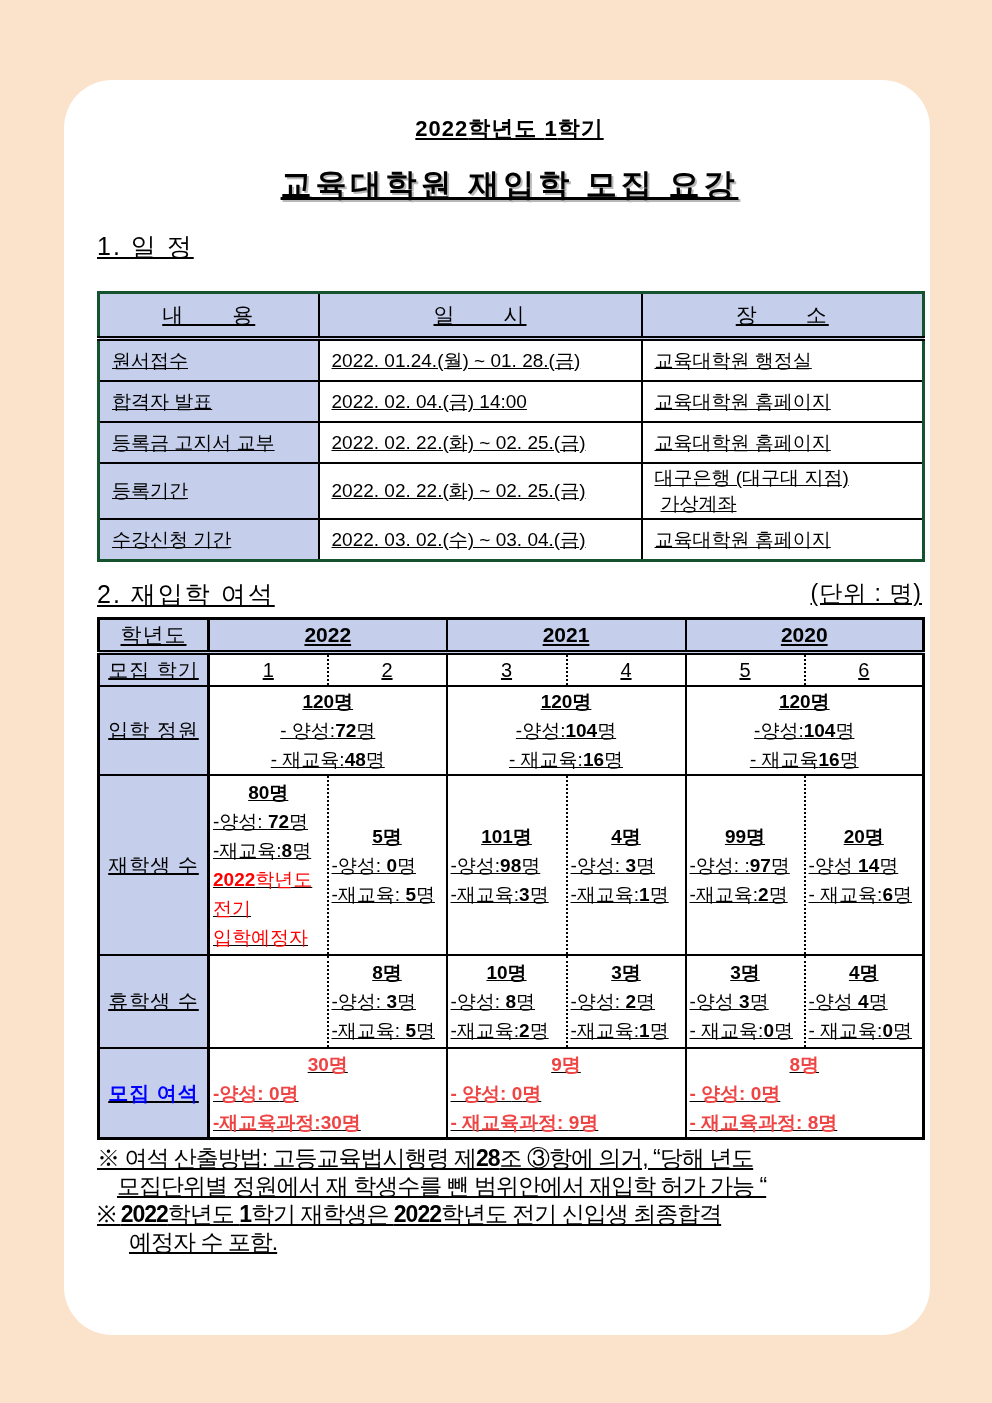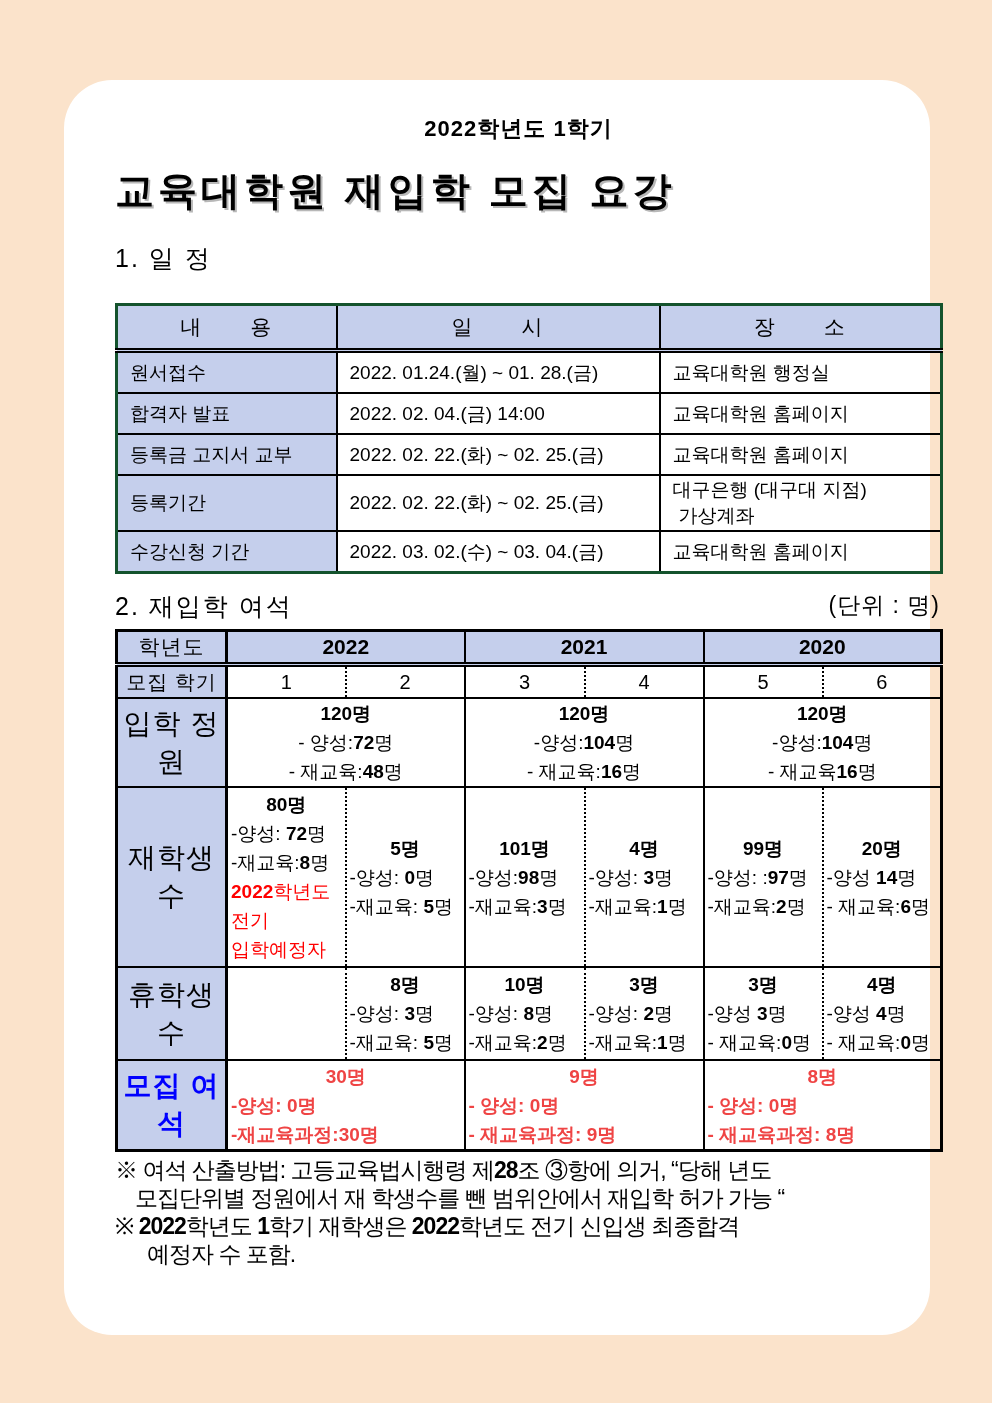--- a/index.html
+++ b/index.html
@@ -9,24 +9,24 @@
     font-family:"Liberation Sans", sans-serif;
     color:#000;
     position:relative;
   }
   .card {
     position:absolute; left:64px; top:80px;
     width:866px; height:1255px;
     background:#ffffff;
     border-radius:48px;
   }
-  .inner { padding:34px 8px 0 51px; }
+  .inner { padding:34px 8px 0 33px;text-decoration:underline; }
 
   .title-small { text-align:center; font-size:22px; font-weight:bold; letter-spacing:1px; }
-  .title-big   { font-size:39px; font-weight:bold; letter-spacing:4px;
+  .title-big   { text-align:center; font-size:31px; font-weight:bold; letter-spacing:4px;
                  margin-top:20px; text-shadow:2px 2px 0 #b8b8b8; }
   .sec-heading { font-size:25px; font-weight:500; letter-spacing:2px; margin-top:24px; }
 
   
   table.t1 { margin-top:28px; border-collapse:collapse; table-layout:fixed;
              width:825px; border:3px solid #14532d; font-size:19px; }
   .t1 th { background:#C5CFEC; height:40px; font-weight:500; font-size:21px;
            white-space:pre; border:2px solid #000; border-bottom:5px double #000;
            text-align:center; letter-spacing:2px; }
   .t1 td { border:2px solid #000; padding-left:12px; }
@@ -37,21 +37,21 @@
 
   
   .s2row { display:flex; justify-content:space-between; align-items:flex-start;
            margin-top:16px; width:825px; }
   .unit { font-size:23px; letter-spacing:1px; }
 
   
   table.t2 { margin-top:6px; border-collapse:collapse; table-layout:fixed;
              width:825px; border:3px solid #000; font-size:19px; }
   .t2 td { border:2px solid #000; padding:0; }
-  .t2 .lbl { background:#C5CFEC; text-align:center; font-size:28px;
+  .t2 .lbl { background:#C5CFEC; text-align:center; font-size:20px;
              border-right:3px solid #000; letter-spacing:1px; }
   .t2 tr.yr td { background:#C5CFEC; text-align:center; font-weight:bold; font-size:21px;
                  border-bottom:5px double #000; height:30px; }
   .t2 tr.yr td.lbl { font-weight:normal; }
   .t2 tr.sem td { height:30px; text-align:center; font-size:20px; }
   .t2 tr.quota td { height:85px; }
   .t2 tr.enr td { height:178px; vertical-align:middle; }
   .t2 tr.lv  td { height:91px; vertical-align:middle; }
   .t2 tr.vac td { height:88px; color:#ef4444; font-weight:bold; }
   .t2 .dotl { border-left:2px dotted #000; }

